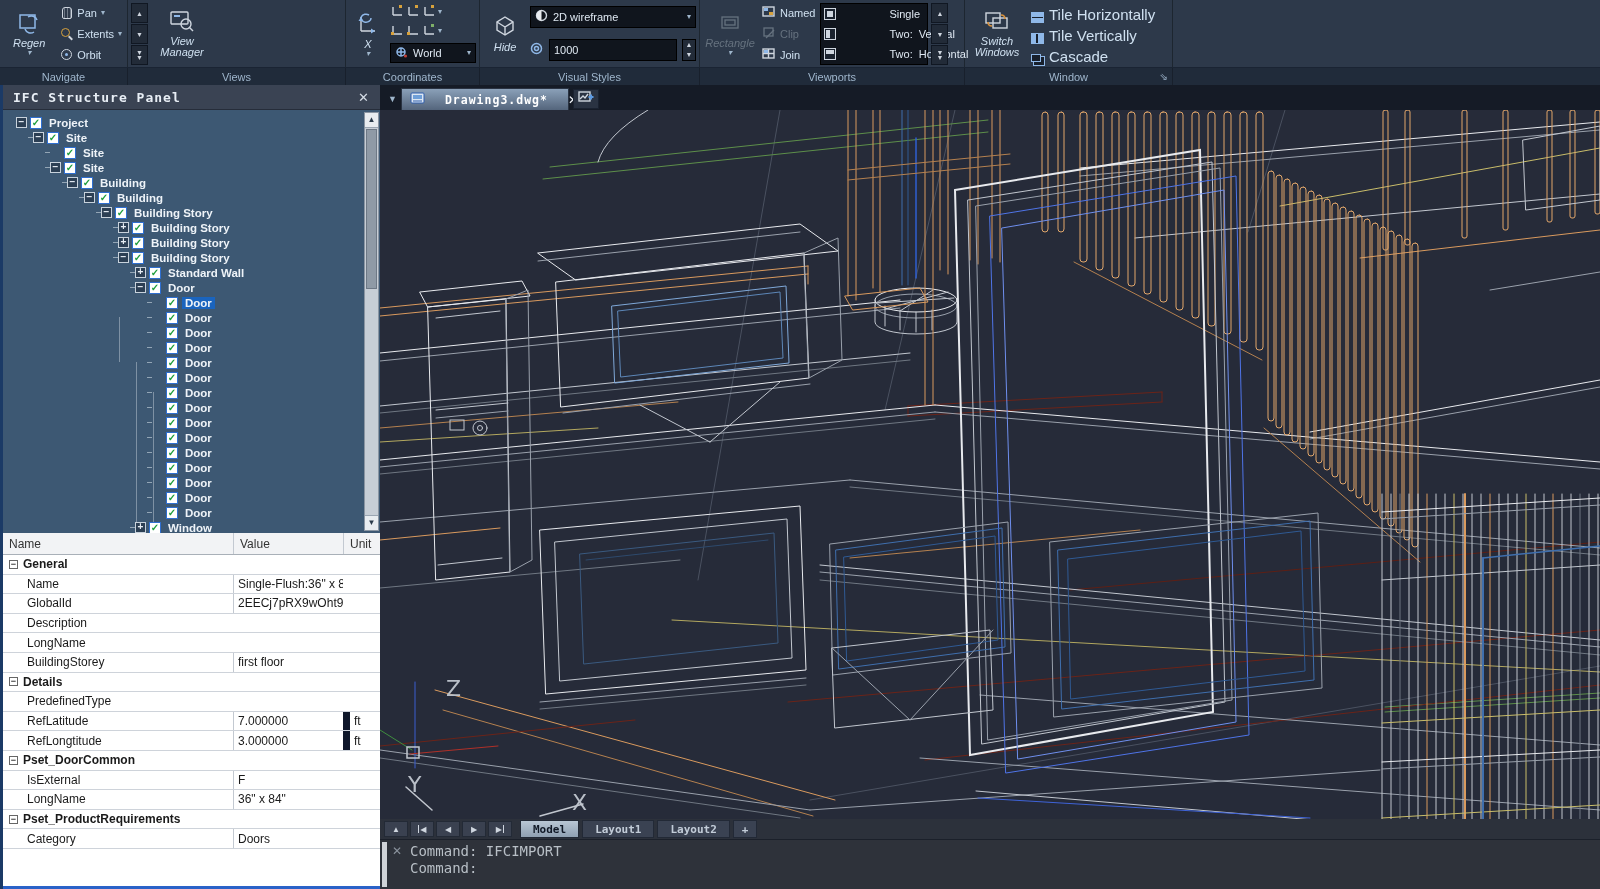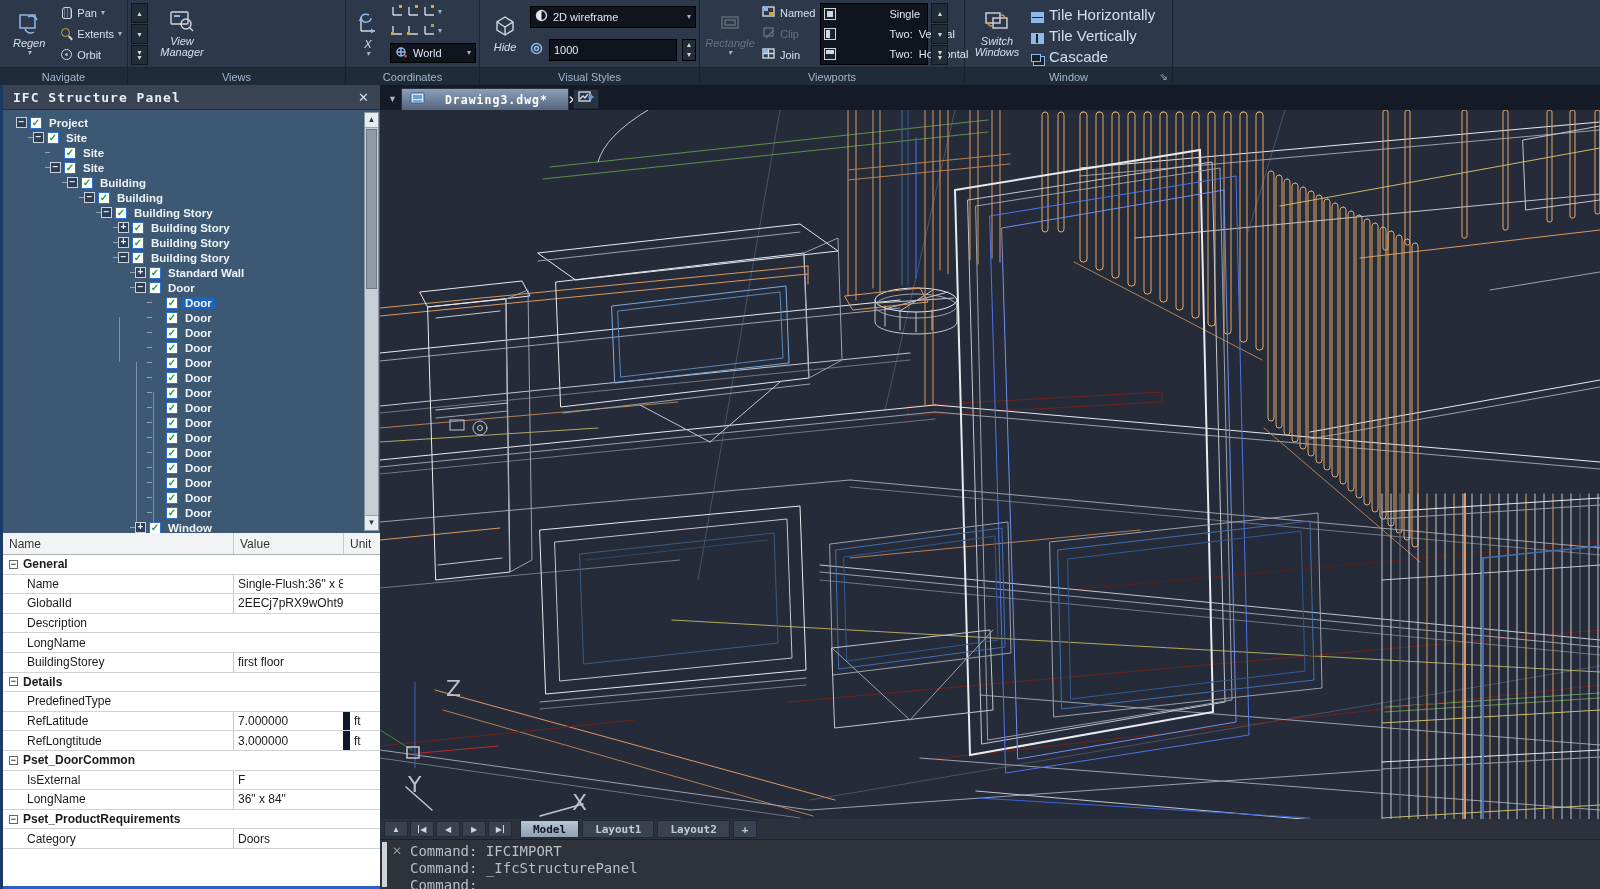--- a/index.html
+++ b/index.html
@@ -1048,19 +1048,18 @@
             </div>
           </div>
       </div>
 
       <div class="cmd">
         <div class="cstrip"></div>
         <div class="cx">✕</div>
         <div class="clines">
 
         <div class="cline"><span>Command: IFCIMPORT</span></div>
-            <div class="cline"><span>Command: _IfcStructurePanel</span></div>
             <div class="cline"><span>Command:</span></div>
           </div>
       </div>
     </div>
   </div>
 </div>
 
 </body></html>

